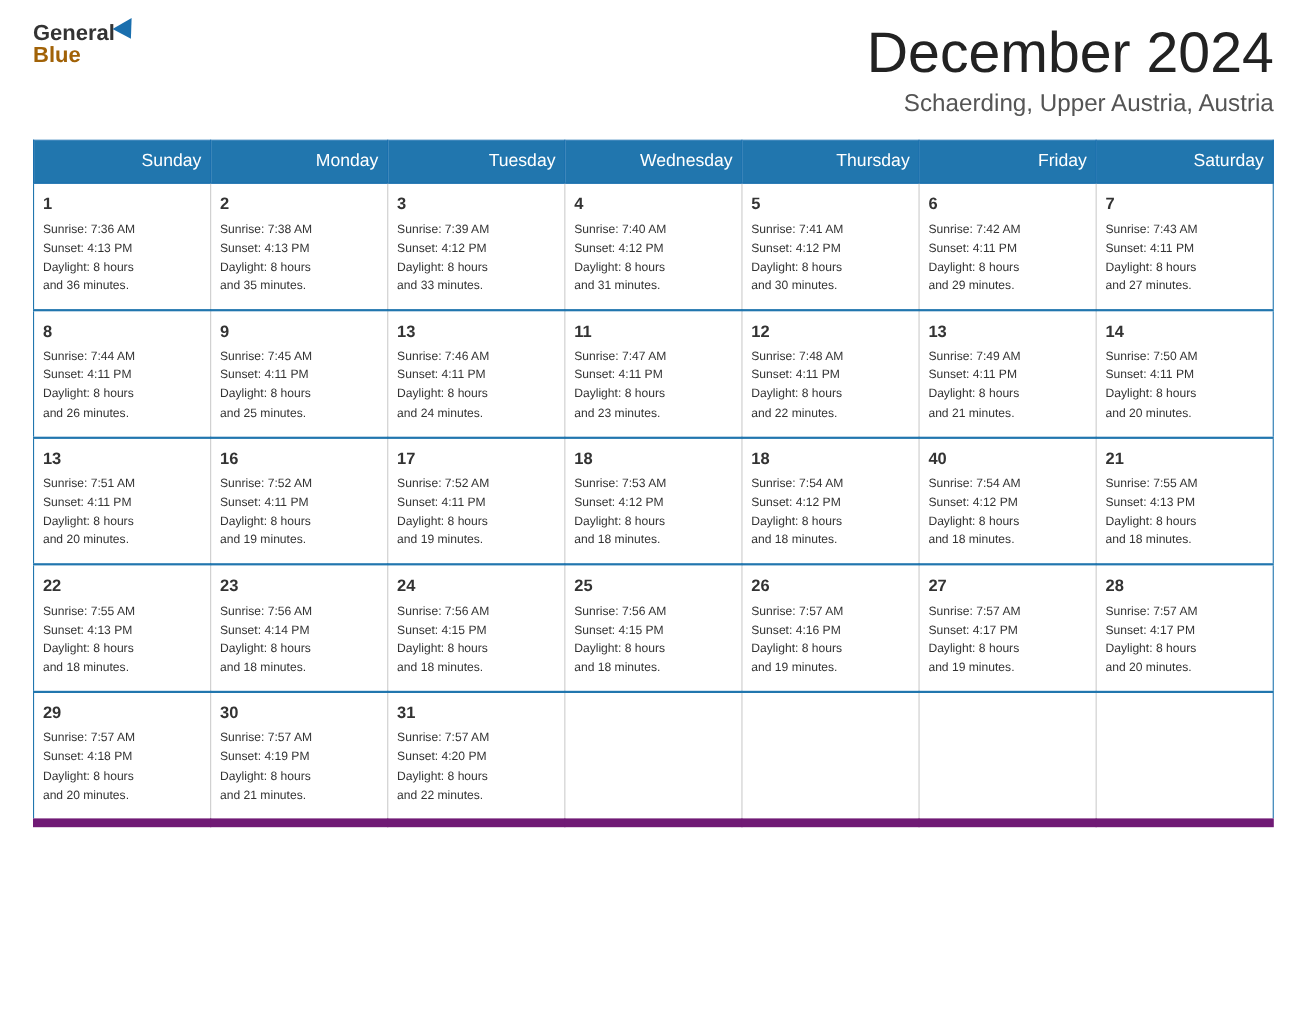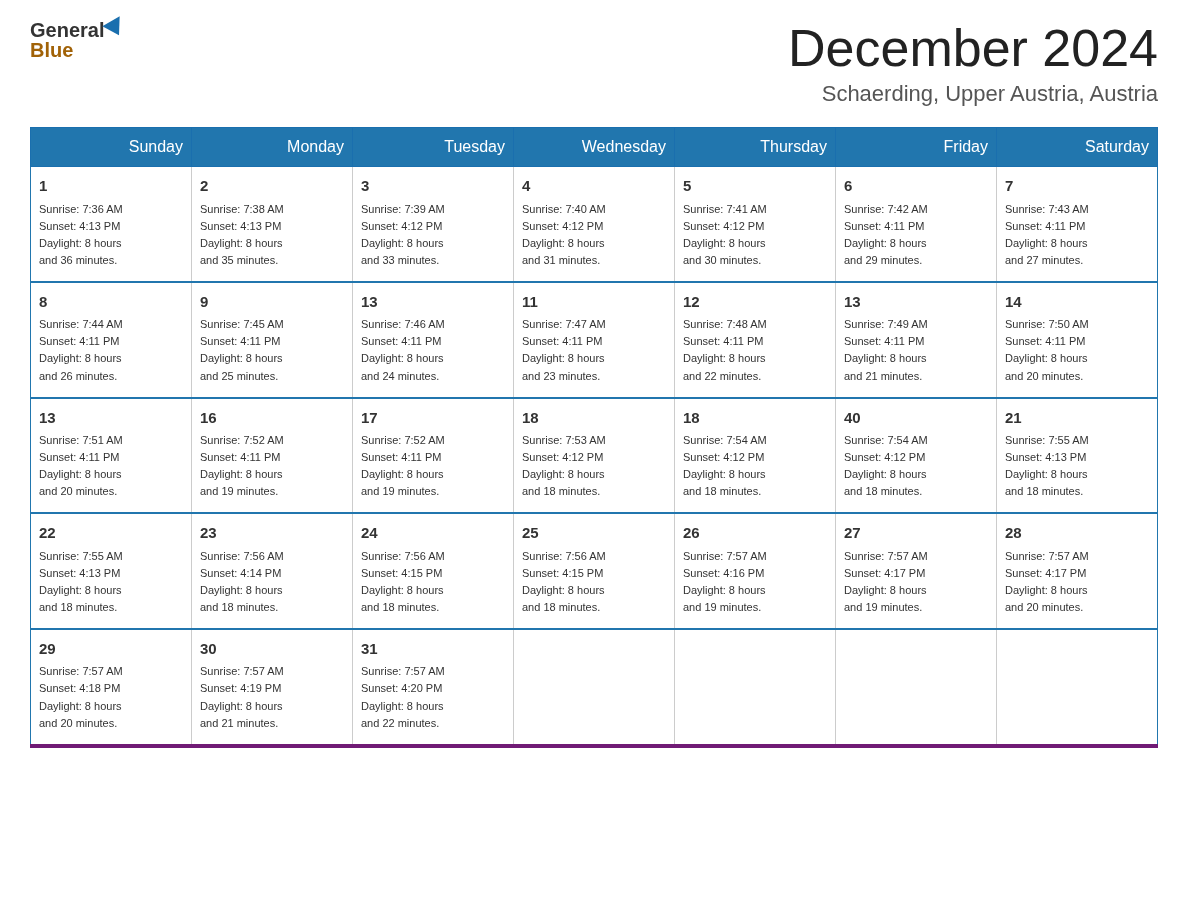--- a/index.html
+++ b/index.html
@@ -102,21 +102,21 @@
       font-weight: bold;
       display: block;
       margin-bottom: 3px;
     }
     .day-info {
       font-size: 11px;
       color: #333;
       line-height: 1.55;
     }
     tbody tr:last-child {
-      border-bottom: 4px solid #701a75;
+      border-bottom: 8px solid #701a75;
     }
     .empty-cell {
       background: #fff;
     }
   </style>
 </head>
 <body>
 
 <div class="header">
   <div class="logo">

